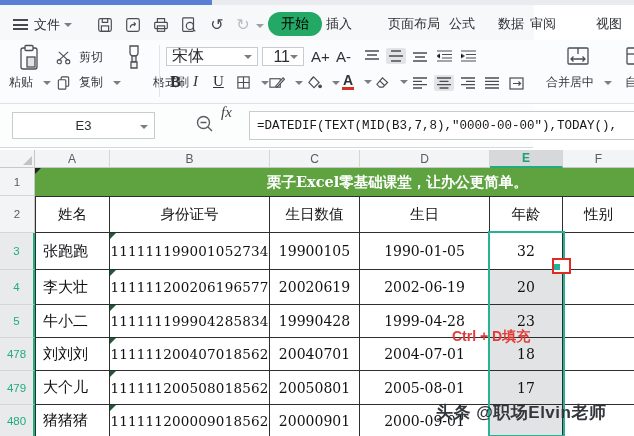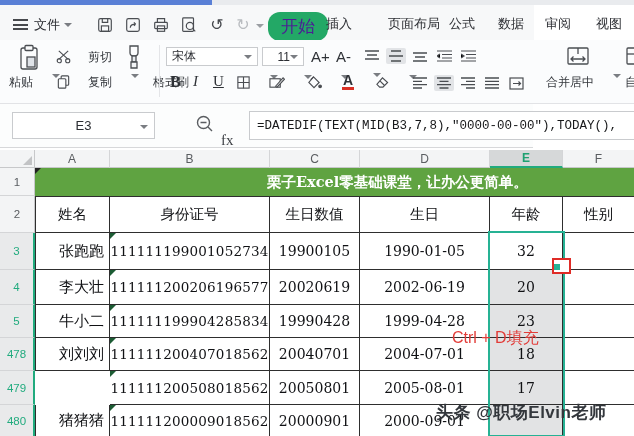--- a/index.html
+++ b/index.html
@@ -15,40 +15,40 @@
   .menubar{left:0;top:5px;width:534px;height:35px;background:#f7f8f9;}
   .hamburger{left:13px;top:14px;width:15px;height:11px;border-top:2px solid #47494d;border-bottom:2px solid #47494d;}
   .hamburger::after{content:"";position:absolute;left:0;top:3px;width:15px;height:2px;background:#47494d;}
   .file-label{left:34px;top:11px;font-size:13px;color:#2c2e33;}
   .caret{width:0;height:0;border-left:4px solid transparent;border-right:4px solid transparent;border-top:4px solid #7a7d82;}
   .qicon{top:11px;width:20px;height:18px;display:flex;align-items:center;justify-content:center;color:#4a4d52;}
   .qicon svg{display:block;}
   .uglyph{font-size:16px;line-height:16px;color:#45484d;}
   .uglyph.dim{color:#b9bcc0;}
   .tab{top:10px;font-size:13px;color:#2c2e33;white-space:nowrap;}
-  .tab-pill{left:268px;top:7px;padding:3px 13px;background:#23a866;color:#4c1d95;border-radius:12px;font-size:17px;}
+  .tab-pill{left:268px;top:7px;padding:3px 13px;background:#23a866;color:#000000;border-radius:12px;font-size:14px;}
 
   
   .ribbon{left:0;top:40px;width:634px;height:64px;background:#fbfcfd;border-bottom:1px solid #e2e3e6;}
-  .rlabel{font-size:12px;color:#34373c;white-space:nowrap;display:flex;align-items:flex-start;gap:17px;}
+  .rlabel{font-size:12px;color:#34373c;white-space:nowrap;display:flex;align-items:center;gap:8px;}
   .ricon svg{display:block;}
   .vsep{top:5px;width:1px;height:52px;background:#e4e5e8;}
   .inputbox{height:19px;background:#fff;border:1px solid #c9cbce;display:flex;align-items:center;
-            padding:0 5px;font-size:12px;color:#2c2e33;justify-content:space-between;}
+            padding:0 5px;font-size:16px;color:#2c2e33;justify-content:space-between;}
   .fmtbtn{font-size:14px;color:#2f3237;display:flex;align-items:flex-end;}
   .albtn{width:20px;height:16px;display:flex;align-items:center;justify-content:center;border-radius:2px;}
   .albtn.hl{background:#e2e4e7;}
   .drop{margin-left:2px;}
 
   
   .fbar{left:0;top:104px;width:533px;height:44px;background:#fcfdfd;border-bottom:1px solid #d7d8da;}
   .namebox{left:12px;top:8px;width:143px;height:27px;background:#fff;border:1px solid #c9cbce;
            display:flex;align-items:center;justify-content:center;font-size:13px;color:#2c2e33;}
   .namebox .caret{position:absolute;right:6px;top:12px;}
-  .fxlabel{left:221px;top:28px;font-size:15px;font-family:"Liberation Serif",serif;color:#3f4247;}
+  .fxlabel{left:221px;top:0;font-size:15px;font-style:italic;font-family:"Liberation Serif",serif;color:#3f4247;}
   .formulabox{left:249px;top:7px;width:390px;height:29px;background:#fff;border:1px solid #c9cbce;
               display:flex;align-items:center;padding:0 7px;font-family:"Liberation Mono",monospace;
               font-size:12.5px;color:#17181a;white-space:nowrap;overflow:hidden;}
 
   
   .sheet{left:0;top:148px;width:634px;height:288px;background:#fff;}
   .ch{top:2px;height:18px;background:#f3f4f5;border-right:1px solid #d4d5d7;border-bottom:1px solid #c7c8ca;
       display:flex;align-items:center;justify-content:center;font-size:12px;color:#5a5d61;}
   .ch-sel{background:#d6d8d9;color:#1ea171;border-bottom:2px solid #21ab7e;font-weight:bold;}
   .corner{left:0;top:2px;width:35px;height:18px;background:#f3f4f5;border-right:1px solid #c7c8ca;border-bottom:1px solid #c7c8ca;}
@@ -66,37 +66,37 @@
   .col-f{left:563px;width:72px;}
   .rw2{top:48px;height:37px;}  .rw3{top:85px;height:37px;}  .rw4{top:122px;height:35px;}
   .rw5{top:157px;height:33px;} .rw478{top:190px;height:33px;} .rw479{top:223px;height:34px;}
   .rw480{top:257px;height:32px;}
   .rh1{top:20px;height:28px;} 
 
   .cell{border-right:1px solid #2e2e2e;border-bottom:1px solid #2e2e2e;background:#fff;
         display:flex;align-items:center;justify-content:center;
         font-family:"DejaVu Serif","Liberation Serif",serif;font-size:14px;color:#101114;}
   .cell.hdr{font-size:14.5px;}
-  .cell.left{justify-content:flex-start;padding-left:23px;font-size:15px;}
+  .cell.left{justify-content:flex-start;padding-left:7px;font-size:15px;}
   .cell.idnum{font-size:13.5px;letter-spacing:.2px;}
   .top-border{border-top:1.5px solid #2e2e2e;}
   .left-border{border-left:1.5px solid #2e2e2e;}
   .e-grey{background:#e2e3e4;}
   .tri-err{position:absolute;left:0;top:0;width:0;height:0;border-top:6px solid #1c5c34;border-right:6px solid transparent;}
   .tri-dark{border-top-color:#222;}
 
   .banner{left:35px;top:20px;width:600px;height:28px;background:#5fa341;color:#fff;
           display:flex;align-items:center;padding-left:232px;font-size:14.5px;font-weight:bold;
           font-family:"DejaVu Serif","Liberation Serif",serif;white-space:nowrap;}
 
   .sel-outline{left:488px;top:83px;width:77px;height:206px;border:2px solid #26b294;pointer-events:none;z-index:5;}
   .handle-box{left:552px;top:110px;width:19px;height:16px;background:#fff;border:2px solid #df2b26;z-index:7;}
   .handle-dot{position:absolute;left:0px;top:4px;width:6px;height:6px;background:#26b294;}
 
-  .annotation{left:452px;top:180px;font-size:16px;font-weight:400;color:#e23c38;white-space:nowrap;z-index:8;
+  .annotation{left:452px;top:180px;font-size:14px;font-weight:700;color:#e23c38;white-space:nowrap;z-index:8;
               font-family:"Liberation Sans",sans-serif;}
   .watermark{left:436px;top:253px;font-size:17px;font-weight:700;color:#33373c;white-space:nowrap;z-index:9;
              font-family:"Liberation Sans",sans-serif;letter-spacing:.5px;}
 </style>
 </head>
 <body>
 
 <div id="app">
 
   <div class="abs topstrip">
@@ -141,21 +141,21 @@
     <div class="abs qicon" style="left:233px;">
         <span class="uglyph dim">↻</span>
       </div>
     <div class="abs caret" style="left:256px;top:19px;border-top-color:#9a9da2;"></div>
 
     <div class="abs tab tab-pill">开始</div>
     <div class="abs tab" style="left:326px;">插入</div>
     <div class="abs tab" style="left:388px;">页面布局</div>
     <div class="abs tab" style="left:449px;">公式</div>
     <div class="abs tab" style="left:498px;">数据</div>
-    <div class="abs tab" style="left:545px;">审阅</div>
+    <div class="abs tab" style="left:530px;">审阅</div>
     <div class="abs tab" style="left:596px;">视图</div>
   </div>
 
   <div class="abs ribbon">
     <div class="abs ricon" style="left:16px;top:4px;">
       <svg width="26" height="28" viewBox="0 0 26 28" fill="none" stroke="#4a4d52" stroke-width="1.3">
         <rect x="5" y="4" width="16" height="21" rx="2"></rect>
           <rect x="9" y="1.5" width="8" height="5" rx="1" fill="#fbfcfd"></rect>
         <rect x="11" y="13" width="8" height="10" fill="#dfe3e8" stroke="#4a4d52"></rect>
       </svg>
@@ -399,20 +399,21 @@
     <div class="abs cell left col-a rw478 left-border">刘刘刘</div>
     <div class="abs cell idnum col-b rw478">
         <span class="tri-err"></span>
         <span>111111200407018562</span>
       </div>
     <div class="abs cell col-c rw478">20040701</div>
     <div class="abs cell col-d rw478">2004-07-01</div>
     <div class="abs cell e-grey col-e rw478">18</div>
     <div class="abs cell col-f rw478"></div>
 
+    <div class="abs cell left col-a rw479 left-border">大个儿</div>
     <div class="abs cell idnum col-b rw479">
         <span class="tri-err"></span>
         <span>111111200508018562</span>
       </div>
     <div class="abs cell col-c rw479">20050801</div>
     <div class="abs cell col-d rw479">2005-08-01</div>
     <div class="abs cell e-grey col-e rw479">17</div>
     <div class="abs cell col-f rw479"></div>
 
     <div class="abs cell left col-a rw480 left-border">猪猪猪</div>

